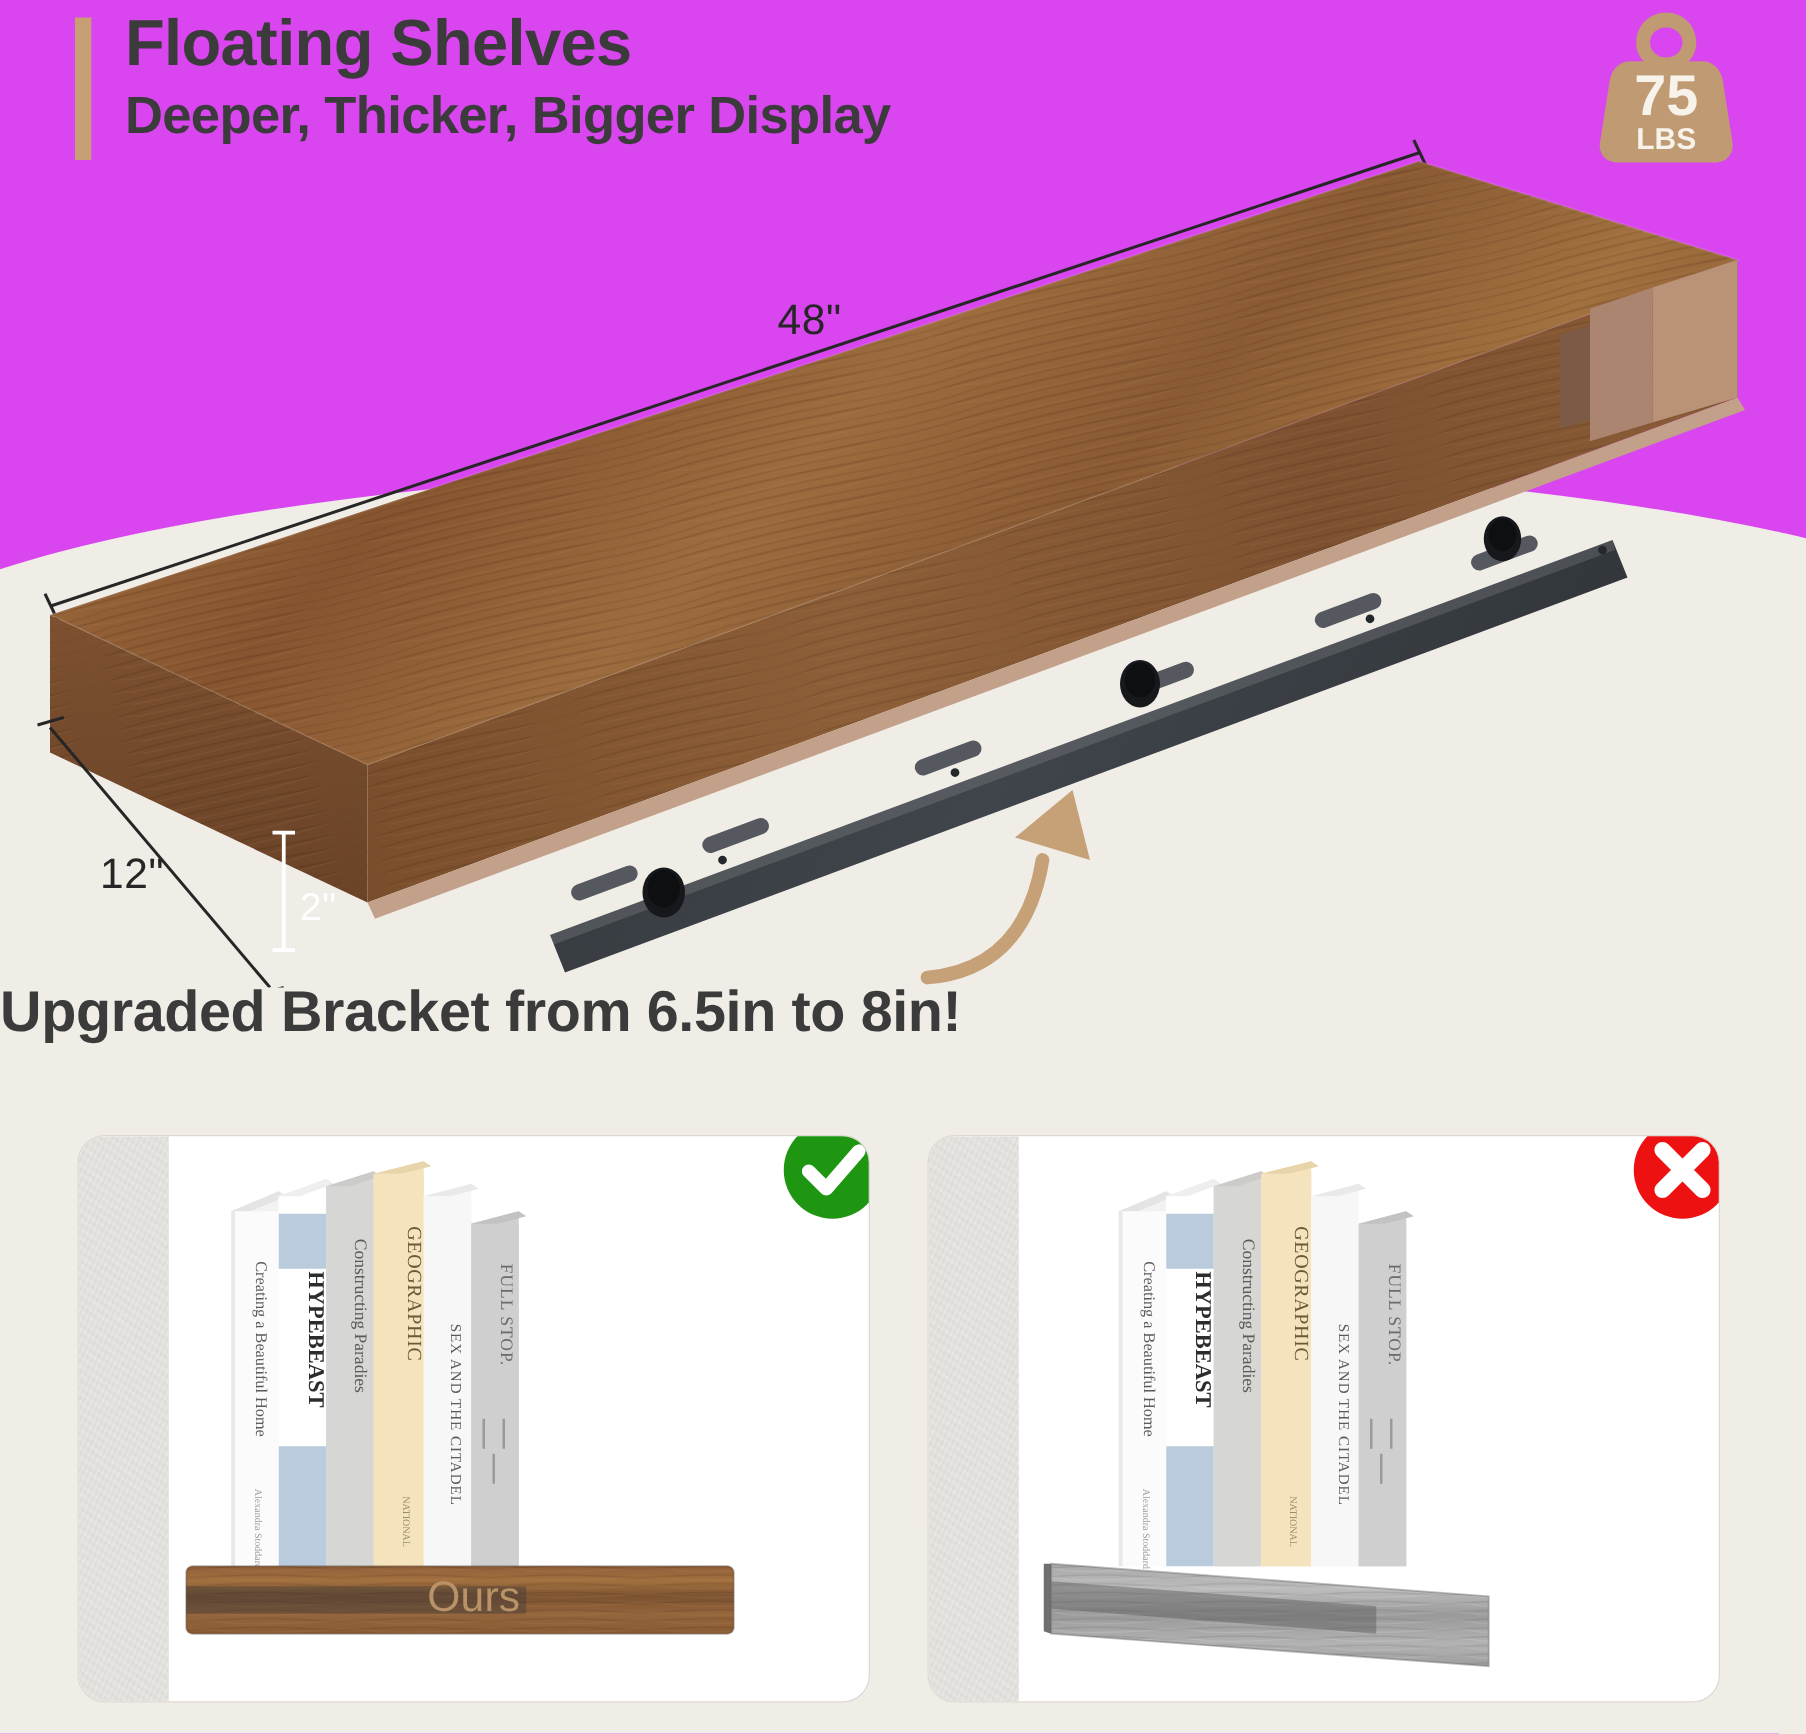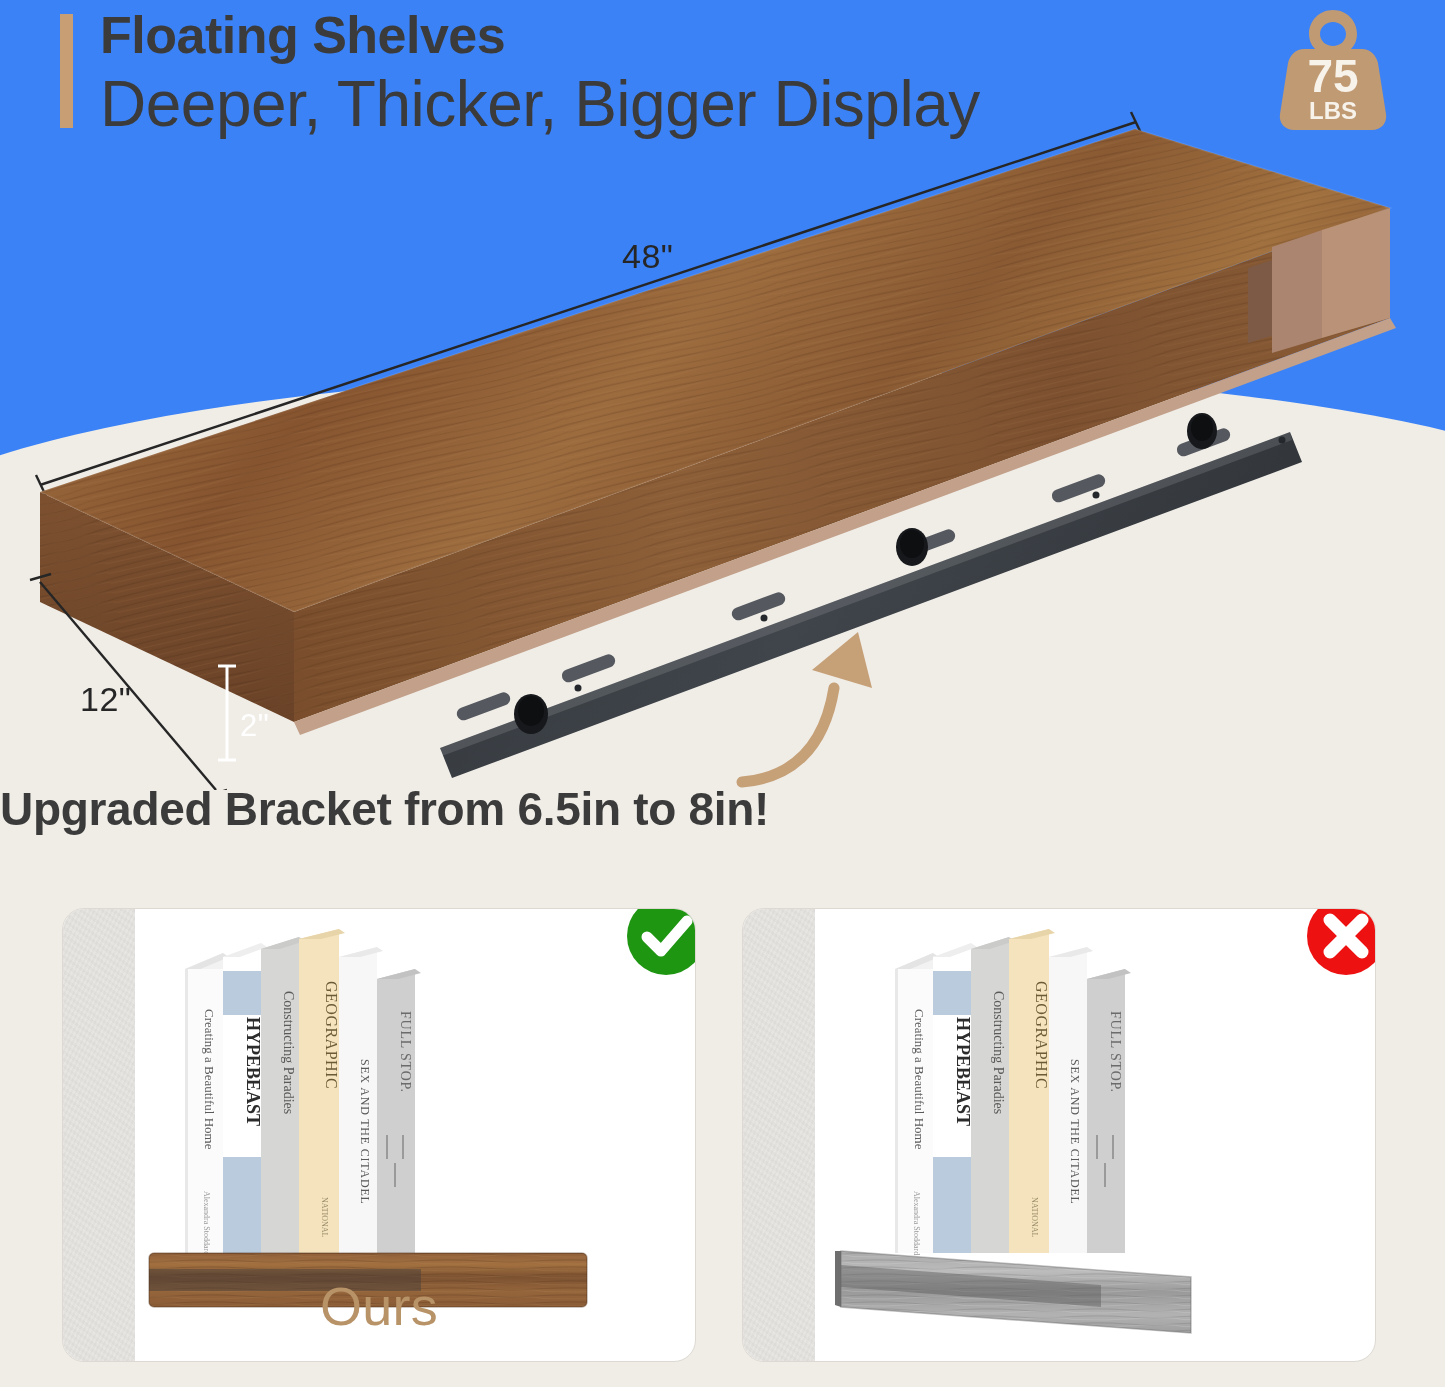--- a/index.html
+++ b/index.html
@@ -13,21 +13,21 @@
     font-family: "Liberation Sans", sans-serif;
     overflow: hidden;
     position: relative;
   }
 
   
   #page {
     position: relative;
     width: 1445px;
     height: 1387px;
-    background: #3b82f6;
+    background: #d946ef;
     overflow: hidden;
   }
 
   
   .bg-cream-bottom {
     position: absolute;
     left: 0;
     top: 870px;
     width: 1445px;
     height: 517px;
@@ -62,22 +62,22 @@
   .title-main {
     font-size: 52px;
     font-weight: bold;
     color: #3b3b3b;
     letter-spacing: -0.5px;
     line-height: 1.12;
     margin: 0;
     white-space: nowrap;
   }
   .title-sub {
-    font-size: 64px;
-    font-weight: normal;
+    font-size: 42px;
+    font-weight: bold;
     color: #3b3b3b;
     letter-spacing: -0.5px;
     line-height: 1.14;
     margin: 4px 0 0 0;
     white-space: nowrap;
   }
 
   
   .weight-badge {
     position: absolute;
@@ -163,24 +163,24 @@
     position: absolute;
     left: 0; top: 0;
     width: 632px;
     height: 452px;
   }
   .panel-scene svg { display: block; }
 
   .panel-caption {
     position: absolute;
     left: 0;
-    top: 366px;
+    top: 350px;
     width: 632px;
     text-align: center;
-    font-size: 54px;
+    font-size: 34px;
     letter-spacing: 0.2px;
   }
   .caption-ours   { color: #b89368; }
   .caption-others { color: #6e6e6e; }
 </style>
 </head>
 <body>
 
 <div id="page">
 

